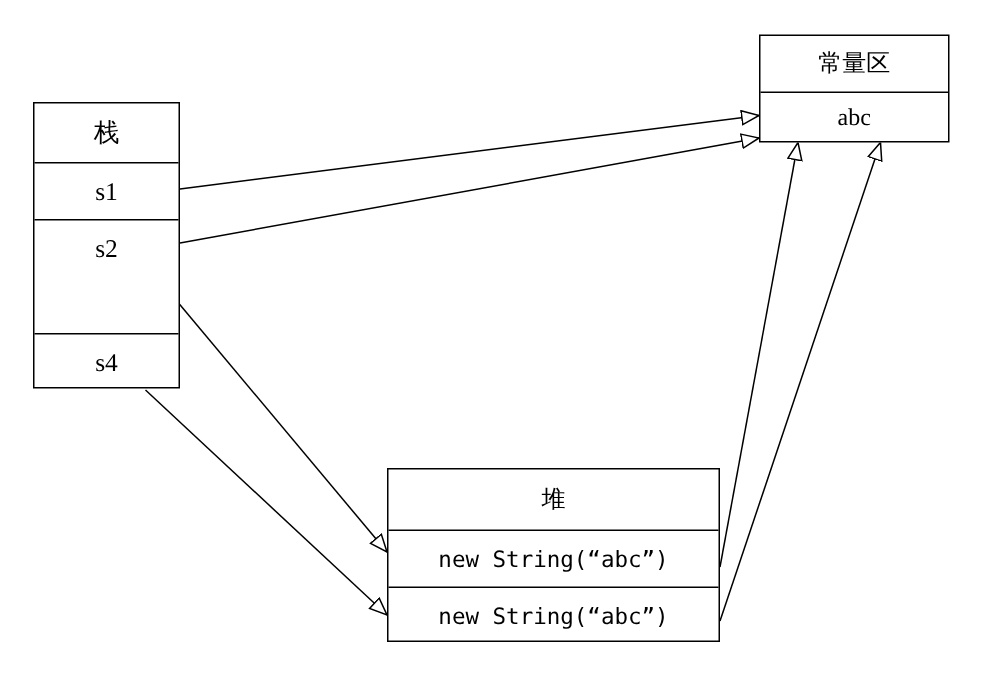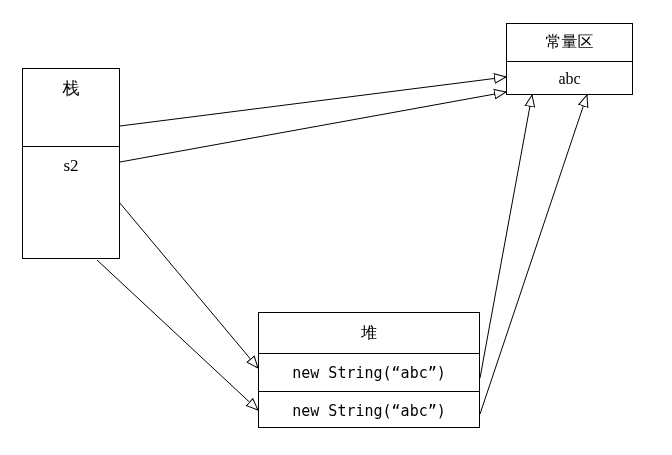--- a/index.html
+++ b/index.html
@@ -118,21 +118,23 @@
 
     <line x1="97" y1="260" x2="258" y2="410" stroke="#000000" stroke-width="1" marker-end="url(#hollow-arrow)"></line>
 
     <line x1="480" y1="378" x2="532" y2="95" stroke="#000000" stroke-width="1" marker-end="url(#hollow-arrow)"></line>
 
     <line x1="480" y1="414" x2="587" y2="95" stroke="#000000" stroke-width="1" marker-end="url(#hollow-arrow)"></line>
   </svg>
 
   <div class="box" id="stack-box">
     <div class="cell" id="stack-header">栈</div>
+    <div class="cell divider-top" id="stack-s1">s1</div>
     <div class="cell divider-top" id="stack-s2">s2</div>
+    <div class="cell divider-top" id="stack-s4">s4</div>
   </div>
 
   <div class="box" id="const-box">
     <div class="cell divider-top" id="const-value">abc</div>
     <div class="cell" id="const-header">常量区</div>
   </div>
 
   <div class="box" id="heap-box">
     <div class="cell" id="heap-header">堆</div>
     <div class="cell divider-top" id="heap-row-0">new String(“abc”)</div>

